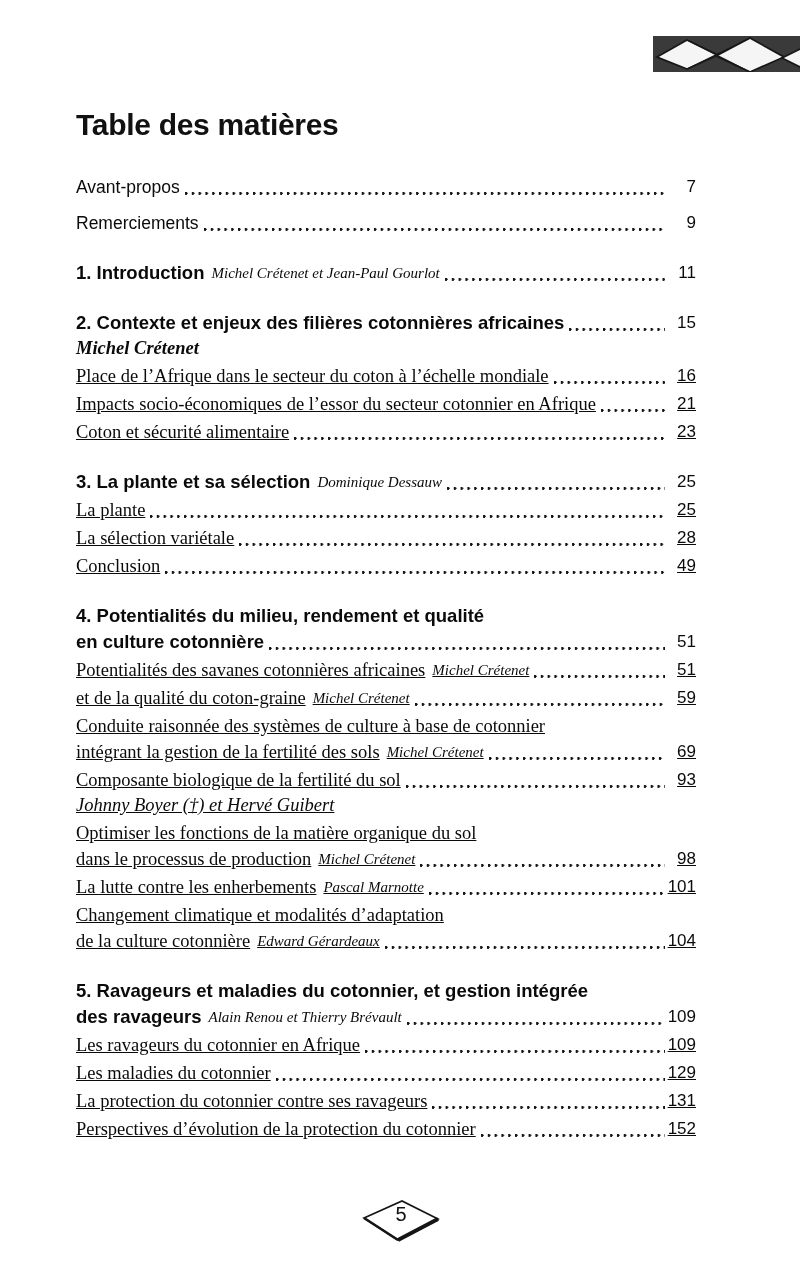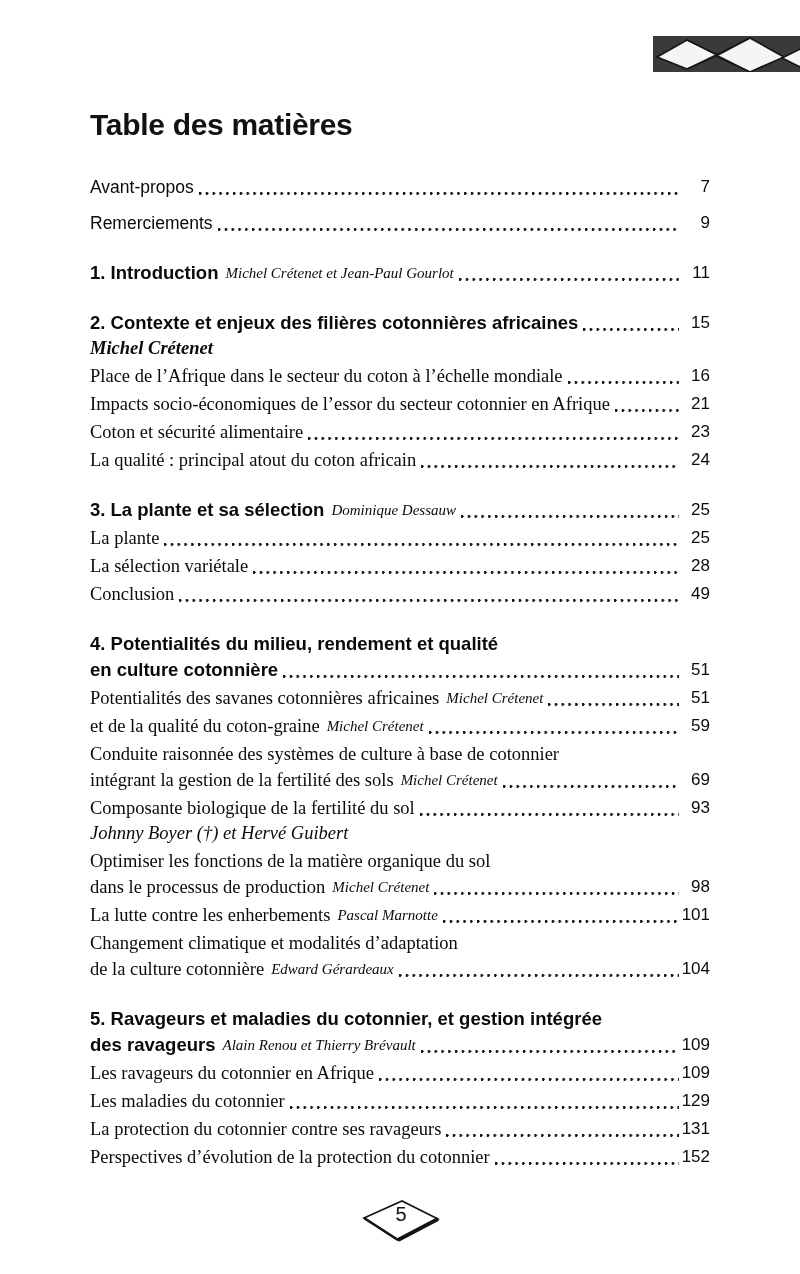--- a/index.html
+++ b/index.html
@@ -19,21 +19,21 @@
     top: 36px;
     left: 653px;
     width: 147px;
     height: 36px;
   }
   .ornament-band svg { display: block; }
 
   
   .content {
     position: absolute;
-    left: 90px;
+    left: 76px;
     top: 108px;
     width: 620px;
   }
   .doc-title {
     font-family: "Liberation Sans", sans-serif;
     font-weight: 700;
     font-size: 30px;
     letter-spacing: -0.3px;
     color: #111;
     margin: 0 0 33px 0;
@@ -50,20 +50,21 @@
   .toc-entry.chapter {
     font-family: "Liberation Sans", sans-serif;
     font-weight: 700;
     font-size: 18.5px;
     margin-top: 24px;
     margin-bottom: 2px;
   }
   .toc-entry.section {
     font-size: 18.5px;
     margin-bottom: 2px;
+    text-decoration: underline;
   }
   .toc-line, .toc-row { line-height: 26px; }
   .toc-row { display: flex; align-items: center; }
   .toc-label { white-space: nowrap; }
   .toc-author {
     font-family: "Liberation Serif", serif;
     font-style: italic;
     font-weight: 400;
     font-size: 15px;
     margin-left: 7px;
@@ -178,27 +179,20 @@
             <span class="toc-page">21</span>
           </div>
         </div>
         <div class="toc-entry section">
           <div class="toc-row">
             <span class="toc-label">Coton et sécurité alimentaire</span>
             <span class="toc-leader"></span>
             <span class="toc-page">23</span>
           </div>
         </div>
-        <div class="toc-entry section">
-          <div class="toc-row">
-            <span class="toc-label">La qualité : principal atout du coton africain</span>
-            <span class="toc-leader"></span>
-            <span class="toc-page">24</span>
-          </div>
-        </div>
         <div class="toc-entry chapter">
           <div class="toc-row">
             <span class="toc-label">3. La plante et sa sélection</span>
             <span class="toc-author">Dominique Dessauw</span>
             <span class="toc-leader"></span>
             <span class="toc-page">25</span>
           </div>
         </div>
         <div class="toc-entry section">
           <div class="toc-row">

